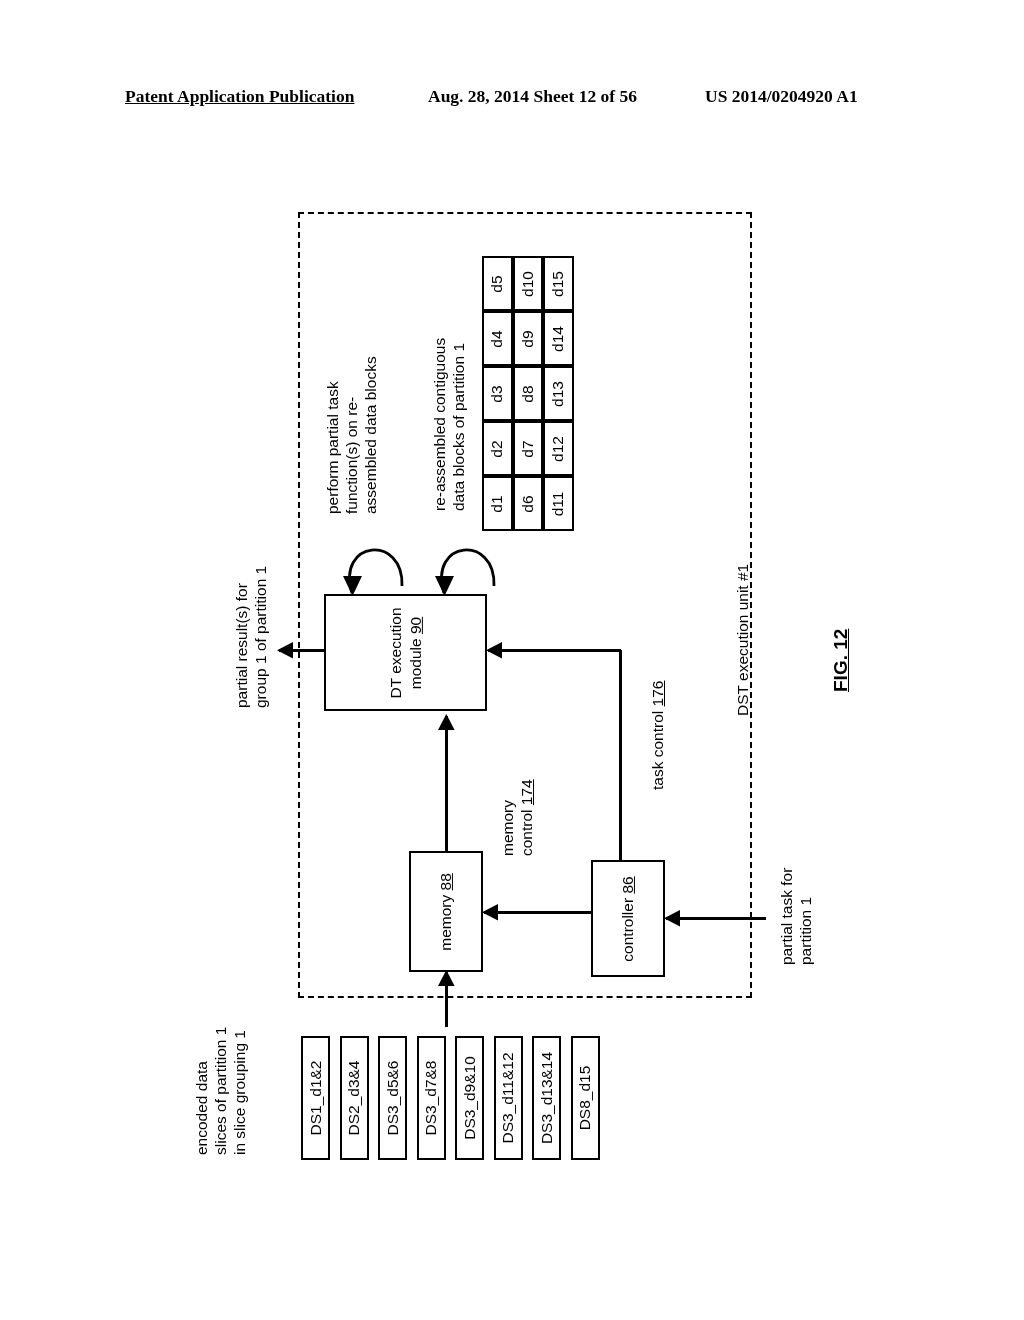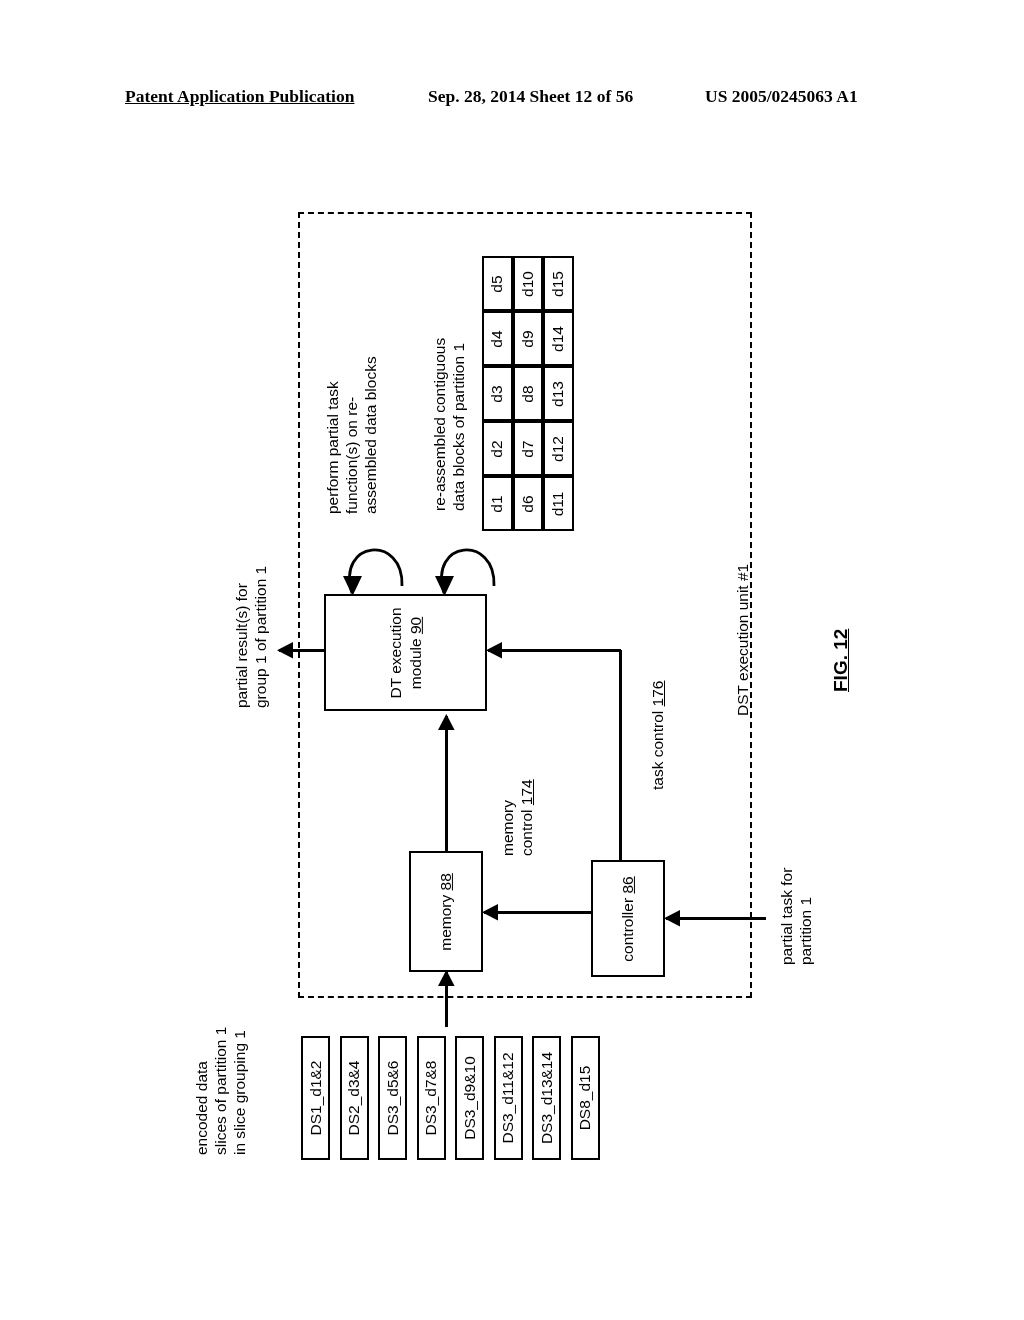--- a/index.html
+++ b/index.html
@@ -52,22 +52,22 @@
 
   #figlab{position:absolute;font-weight:bold;font-size:19px;
           text-decoration:underline;white-space:nowrap;
           transform-origin:0 0;transform:rotate(-90deg);}
 </style>
 </head>
 <body>
 
 <div id="hdr">
   <div class="ht" id="hdr-pub">Patent Application Publication</div>
-  <div class="ht" id="hdr-date">Sep. 28, 2014  Sheet 12 of 56</div>
-  <div class="ht" id="hdr-num">US 2005/0245063 A1</div>
+  <div class="ht" id="hdr-date">Aug. 28, 2014  Sheet 12 of 56</div>
+  <div class="ht" id="hdr-num">US 2014/0204920 A1</div>
 </div>
 
 <div id="canvas">
 
   <div class="dashbox" style="left:298px;top:212px;width:454px;height:786px;"></div>
 
   <div class="rot" style="left:733px;top:716px;">DST execution unit #1</div>
 
   <div id="figlab" style="left:830px;top:692px;">FIG. 12</div>
 

